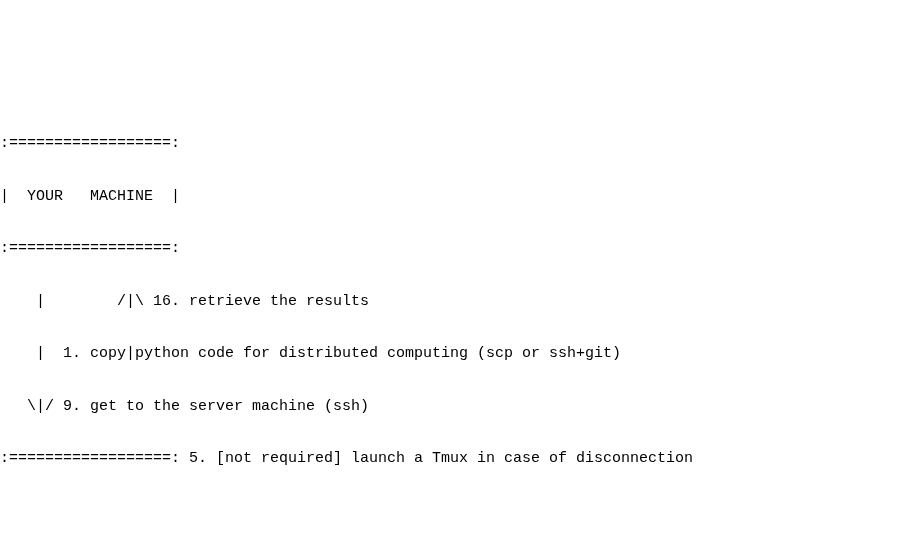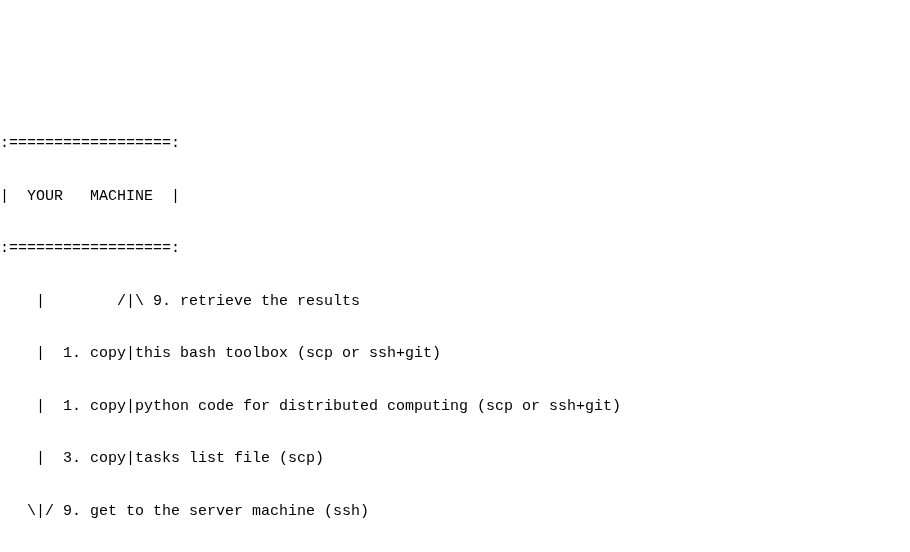--- a/index.html
+++ b/index.html
@@ -26,24 +26,22 @@
   </style>
 </head>
 <body>
 
 
 
 <div class="diagram">
 <span class="line">:==================:</span>
 <span class="line">|  YOUR   MACHINE  |</span>
 <span class="line">:==================:</span>
-<span class="line">    |        /|\ 9. retrieve the results</span>
-<span class="line">    |  1. copy|this bash toolbox (scp or ssh+git)</span>
+<span class="line">    |        /|\ 16. retrieve the results</span>
 <span class="line">    |  1. copy|python code for distributed computing (scp or ssh+git)</span>
-<span class="line">    |  3. copy|tasks list file (scp)</span>
 <span class="line">   \|/ 9. get to the server machine (ssh)</span>
 <span class="line">:==================: 5. [not required] launch a Tmux in case of disconnection</span>
 
 
 
 
 
 
 
 

